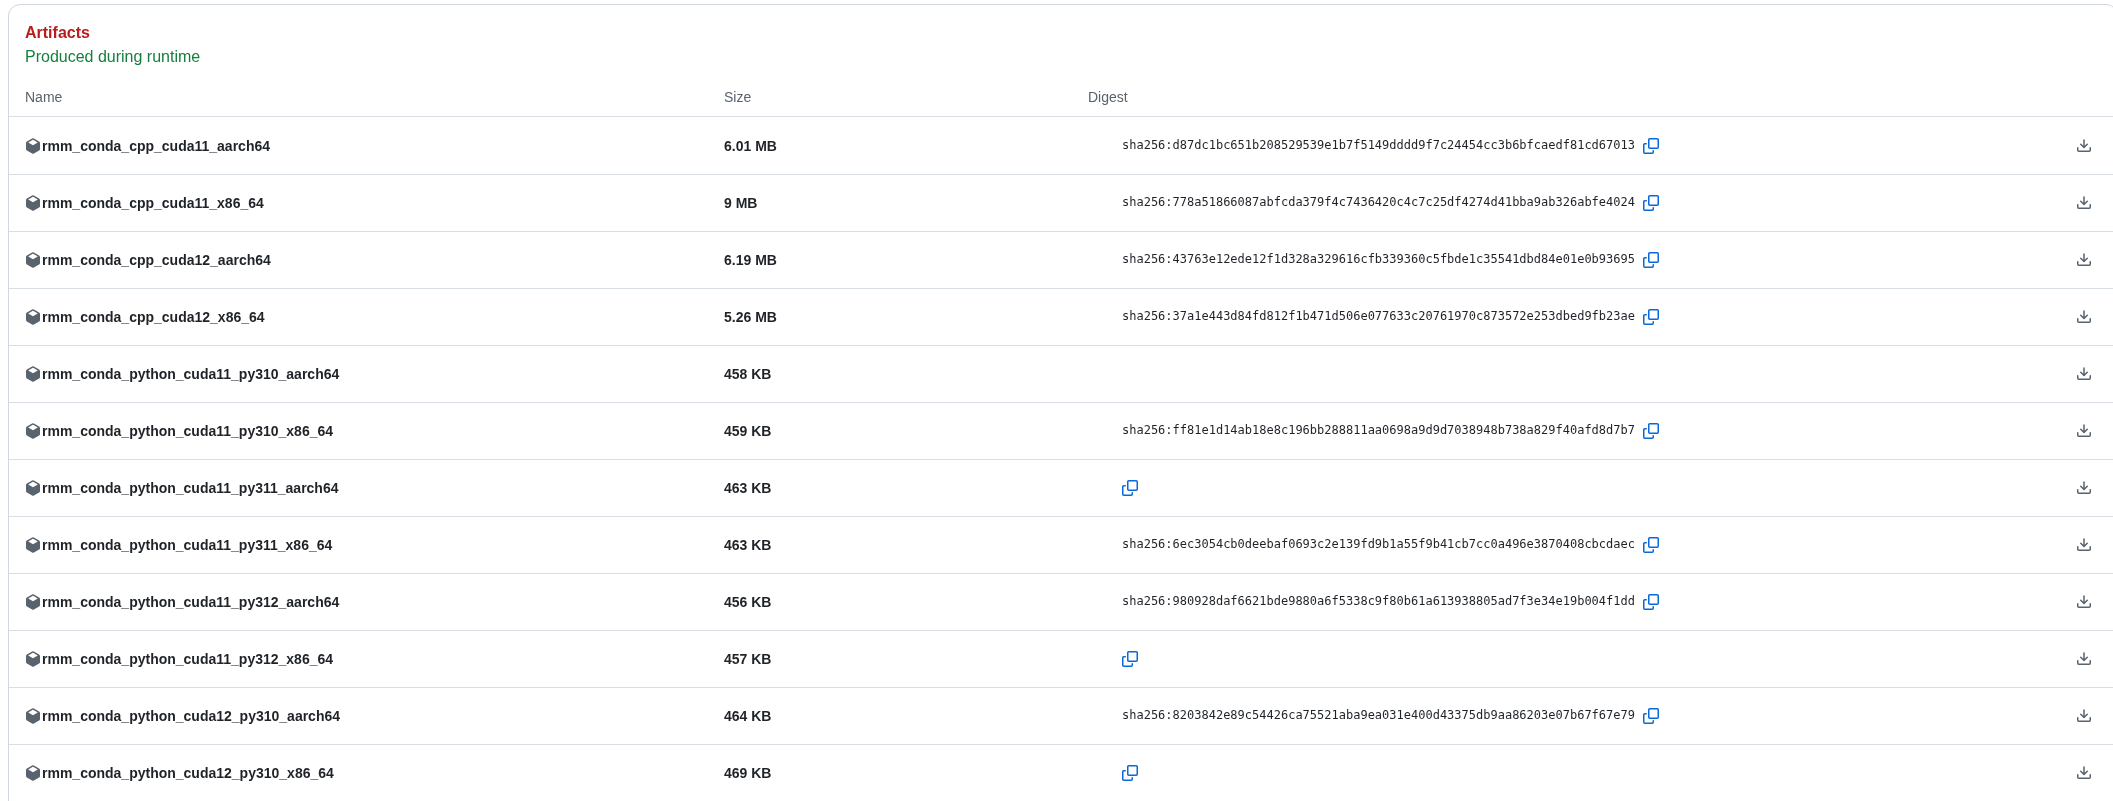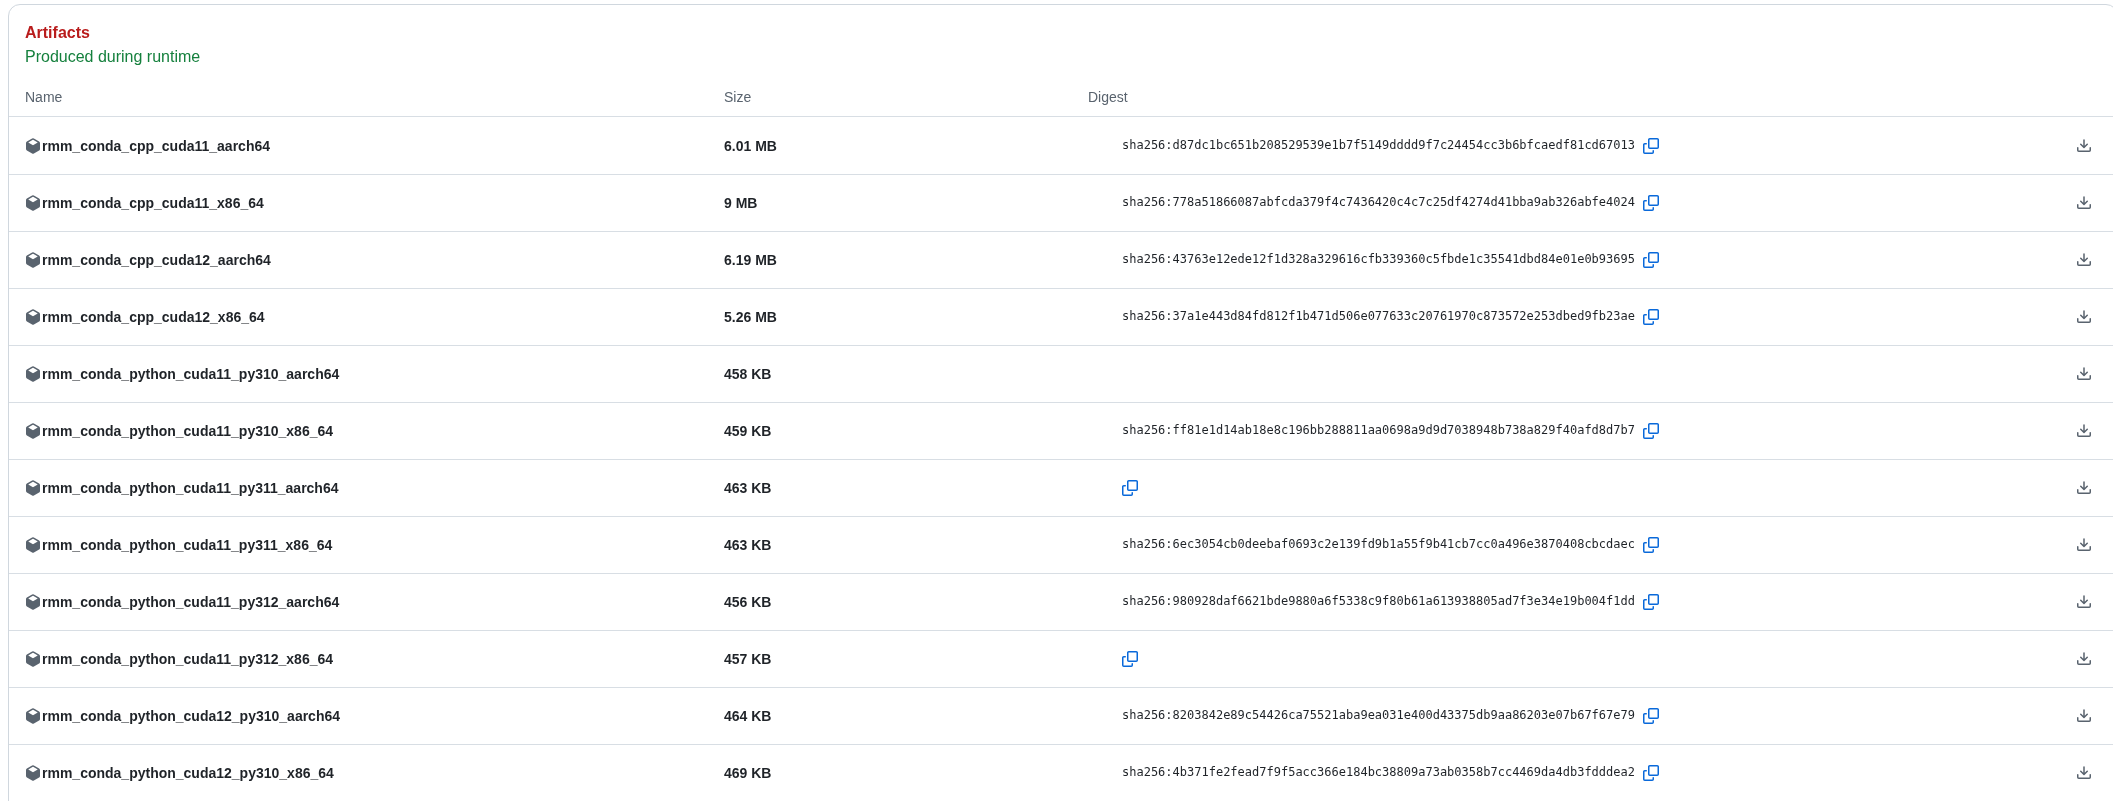--- a/index.html
+++ b/index.html
@@ -459,21 +459,20 @@
     <div class="name-cell">
       <span class="pkg-icon">
         <svg width="16" height="16" viewBox="0 0 16 16" fill="currentColor" aria-hidden="true">
               <path d="M8.878.392a1.75 1.75 0 0 0-1.756 0l-5.25 3.045A1.75 1.75 0 0 0 1 4.951v6.098c0 .624.332 1.2.872 1.514l5.25 3.045a1.75 1.75 0 0 0 1.756 0l5.25-3.045c.54-.313.872-.89.872-1.514V4.951c0-.624-.332-1.2-.872-1.514ZM7.875 1.69a.25.25 0 0 1 .25 0l4.63 2.685L8 7.133 3.245 4.375ZM2.5 5.677v5.372c0 .09.047.171.125.216l4.625 2.683V8.432Zm6.25 8.271 4.625-2.683a.25.25 0 0 0 .125-.216V5.677L8.75 8.432Z"></path>
             </svg>
       </span>
       <span class="artifact-name">rmm_conda_python_cuda12_py310_x86_64</span>
     </div>
     <div class="size-cell">469 KB</div>
     <div class="digest-cell">
-      <span class="digest-text">sha256:4b371fe2fead7f9f5acc366e184bc38809a73ab0358b7cc4469da4db3fdddea2</span>
       <button class="icon-btn copy-btn">
         <span>
           <svg width="16" height="16" viewBox="0 0 16 16" fill="currentColor" aria-hidden="true">
                 <path d="M0 6.75C0 5.784.784 5 1.75 5h1.5a.75.75 0 0 1 0 1.5h-1.5a.25.25 0 0 0-.25.25v7.5c0 .138.112.25.25.25h7.5a.25.25 0 0 0 .25-.25v-1.5a.75.75 0 0 1 1.5 0v1.5A1.75 1.75 0 0 1 9.25 16h-7.5A1.75 1.75 0 0 1 0 14.25Z"></path>
                 <path d="M5 1.75C5 .784 5.784 0 6.75 0h7.5C15.216 0 16 .784 16 1.75v7.5A1.75 1.75 0 0 1 14.25 11h-7.5A1.75 1.75 0 0 1 5 9.25Zm1.75-.25a.25.25 0 0 0-.25.25v7.5c0 .138.112.25.25.25h7.5a.25.25 0 0 0 .25-.25v-7.5a.25.25 0 0 0-.25-.25Z"></path>
               </svg>
         </span>
       </button>
     </div>
     <button class="icon-btn dl-btn">

